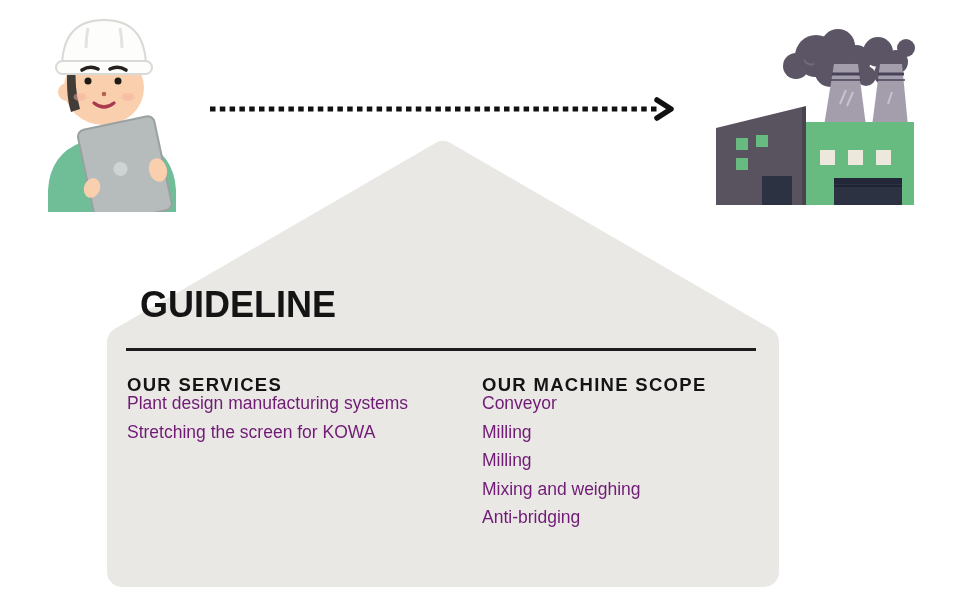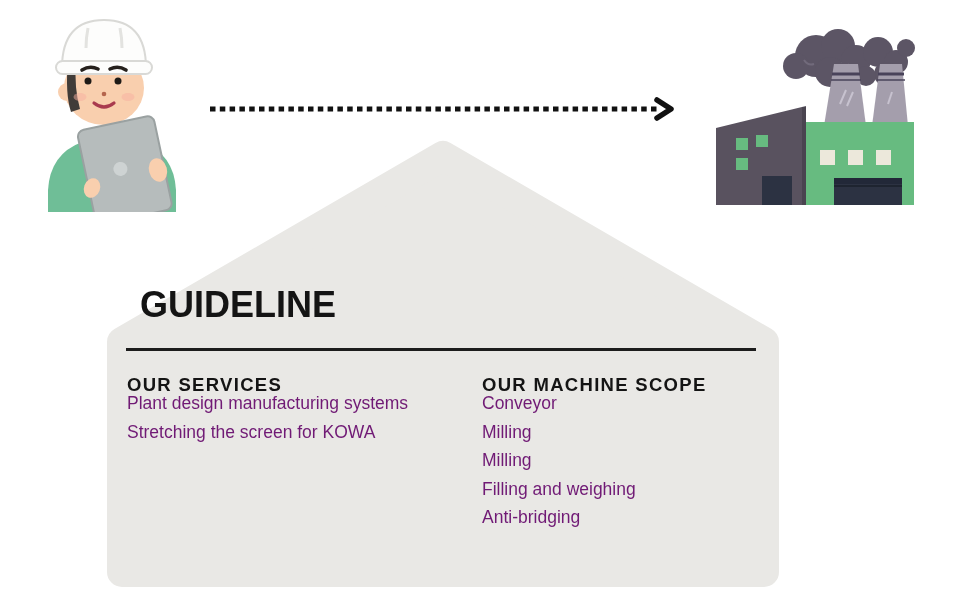--- a/index.html
+++ b/index.html
@@ -130,17 +130,17 @@
   <div class="abs col-items" style="left:127px;top:389px">
     <div class="col-item">Plant design manufacturing systems</div>
     <div class="col-item">Stretching the screen for KOWA</div>
   </div>
 
   <div class="abs col-heading" style="left:482px;top:375px">OUR MACHINE SCOPE</div>
   <div class="abs col-items" style="left:482px;top:389px">
     <div class="col-item">Conveyor</div>
     <div class="col-item">Milling</div>
     <div class="col-item">Milling</div>
-    <div class="col-item">Filling and weighing</div>
+    <div class="col-item">Mixing and weighing</div>
     <div class="col-item">Anti-bridging</div>
   </div>
 
 </div>
 
 </body></html>

